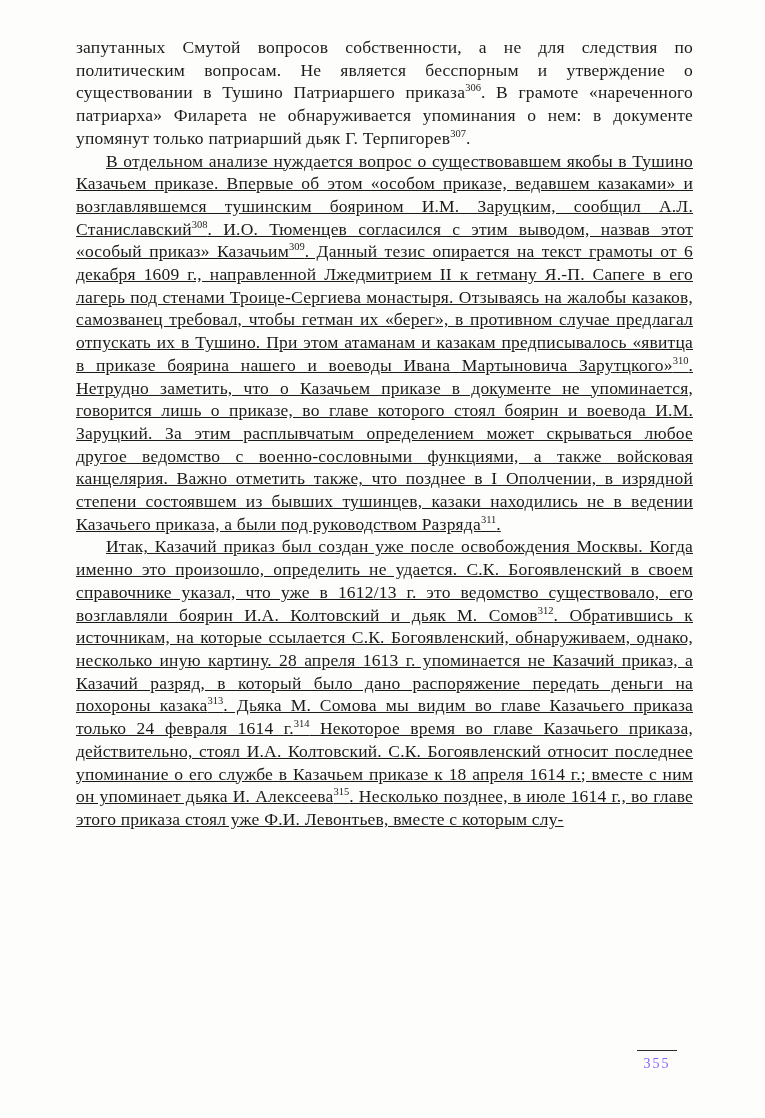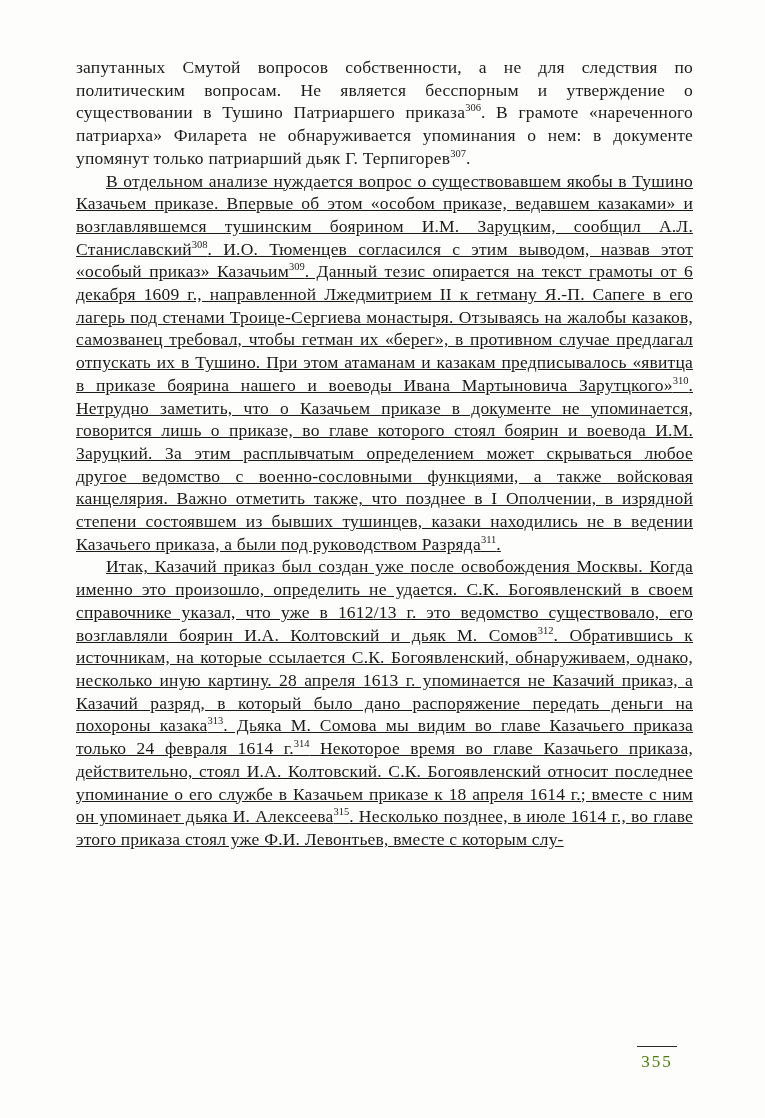--- a/index.html
+++ b/index.html
@@ -15,21 +15,21 @@
     font-family: "Liberation Serif", "DejaVu Serif", serif;
     color: #1b1b1b;
   }
   .page {
     position: absolute;
     inset: 0;
   }
   .text-block {
     position: absolute;
     left: 76px;
-    top: 56px;
+    top: 36px;
     width: 617px;
     font-size: 17.5px;
     line-height: 22.7px;
     text-align: justify;
     letter-spacing: 0.2px;
   }
   .para {
     margin: 0;
     text-indent: 0;
   }
@@ -49,23 +49,23 @@
     bottom: 46px;
     text-align: center;
   }
   .pagenum-rule {
     width: 40px;
     height: 1px;
     background: #2a2a2a;
     margin: 0 auto 5px auto;
   }
   .pagenum {
-    font-size: 17px;
+    font-size: 14px;
     letter-spacing: 2px;
-    color: #4d7c0f;
+    color: #8b5cf6;
   }
 </style>
 </head>
 <body>
 
 <div class="page">
   <div class="text-block" id="paragraphs">
       <p class="para">запутанных Смутой вопросов собственности, а не для следствия по политическим вопросам. Не является бесспорным и утверждение о существовании в Тушино Патриаршего приказа<sup class="fn">306</sup>. В грамоте «нареченного патриарха» Филарета не обнаруживается упоминания о нем: в документе упомянут только патриарший дьяк Г. Терпигорев<sup class="fn">307</sup>.</p>
       <p class="para indent">В отдельном анализе нуждается вопрос о существовавшем якобы в Тушино Казачьем приказе. Впервые об этом «особом приказе, ведавшем казаками» и возглавлявшемся тушинским боярином И.М. Заруцким, сообщил А.Л. Станиславский<sup class="fn">308</sup>. И.О. Тюменцев согласился с этим выводом, назвав этот «особый приказ» Казачьим<sup class="fn">309</sup>. Данный тезис опирается на текст грамоты от 6 декабря 1609 г., направленной Лжедмитрием II к гетману Я.-П. Сапеге в его лагерь под стенами Троице-Сергиева монастыря. Отзываясь на жалобы казаков, самозванец требовал, чтобы гетман их «берег», в противном случае предлагал отпускать их в Тушино. При этом атаманам и казакам предписывалось «явитца в приказе боярина нашего и воеводы Ивана Мартыновича Зарутцкого»<sup class="fn">310</sup>. Нетрудно заметить, что о Казачьем приказе в документе не упоминается, говорится лишь о приказе, во главе которого стоял боярин и воевода И.М. Заруцкий. За этим расплывчатым определением может скрываться любое другое ведомство с военно-сословными функциями, а также войсковая канцелярия. Важно отметить также, что позднее в I Ополчении, в изрядной степени состоявшем из бывших тушинцев, казаки находились не в ведении Казачьего приказа, а были под руководством Разряда<sup class="fn">311</sup>.</p>
       <p class="para indent">Итак, Казачий приказ был создан уже после освобождения Москвы. Когда именно это произошло, определить не удается. С.К. Богоявленский в своем справочнике указал, что уже в 1612/13 г. это ведомство существовало, его возглавляли боярин И.А. Колтовский и дьяк М. Сомов<sup class="fn">312</sup>. Обратившись к источникам, на которые ссылается С.К. Богоявленский, обнаруживаем, однако, несколько иную картину. 28 апреля 1613 г. упоминается не Казачий приказ, а Казачий разряд, в который было дано распоряжение передать деньги на похороны казака<sup class="fn">313</sup>. Дьяка М. Сомова мы видим во главе Казачьего приказа только 24 февраля 1614 г.<sup class="fn">314</sup> Некоторое время во главе Казачьего приказа, действительно, стоял И.А. Колтовский. С.К. Богоявленский относит последнее упоминание о его службе в Казачьем приказе к 18 апреля 1614 г.; вместе с ним он упоминает дьяка И. Алексеева<sup class="fn">315</sup>. Несколько позднее, в июле 1614 г., во главе этого приказа стоял уже Ф.И. Левонтьев, вместе с которым слу-</p>

